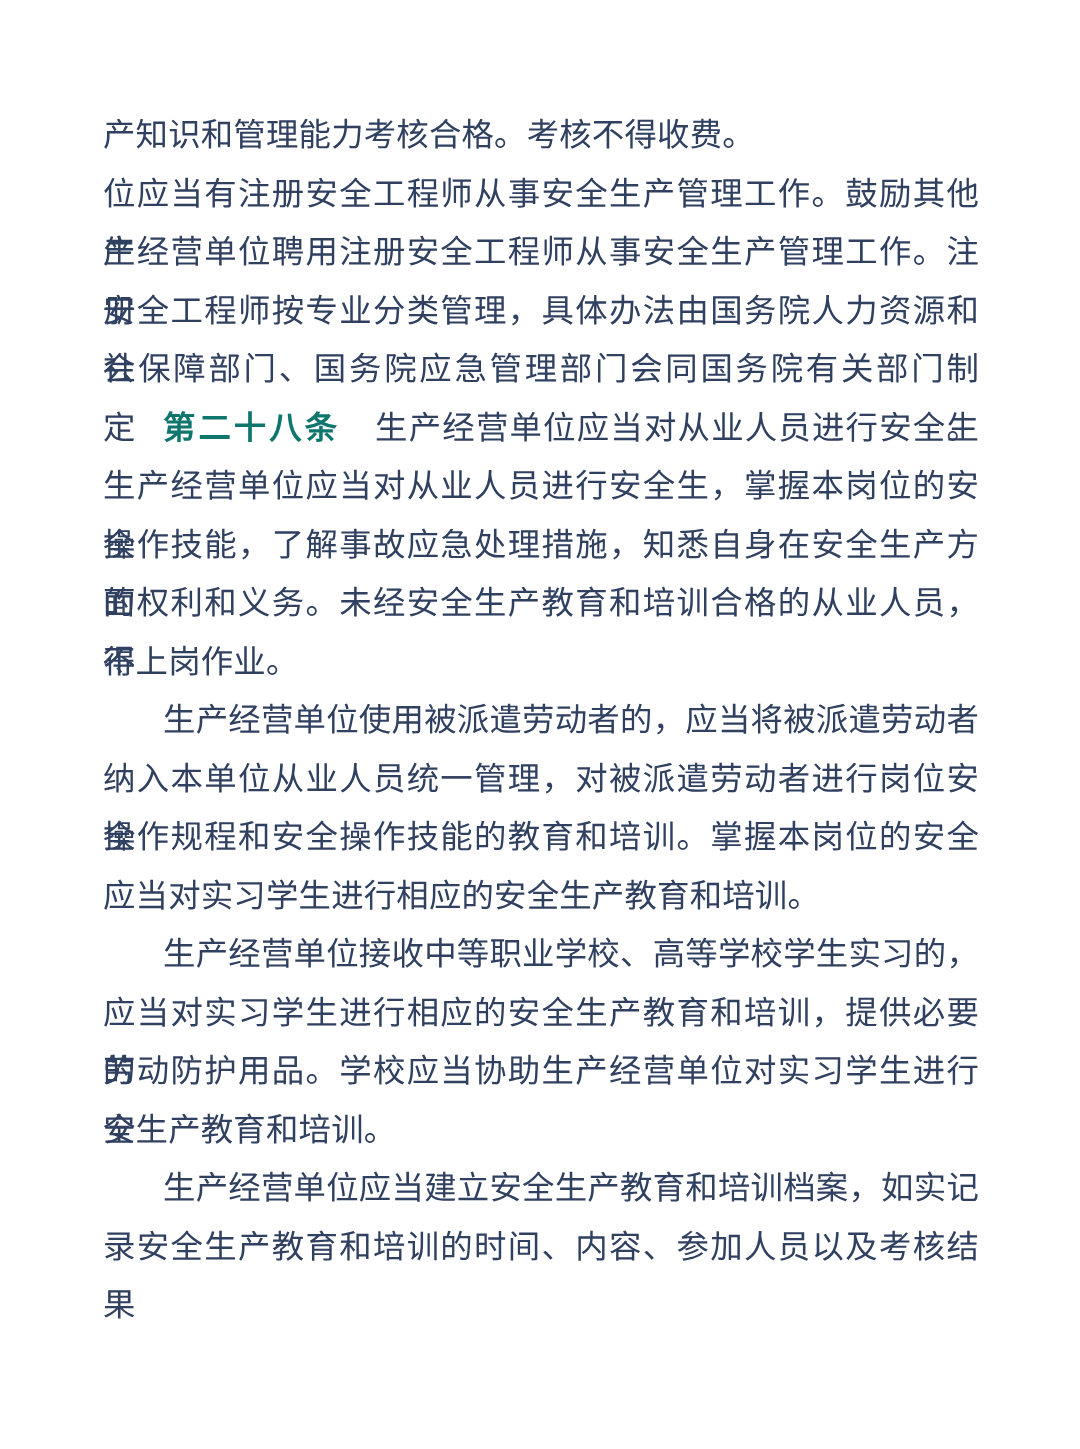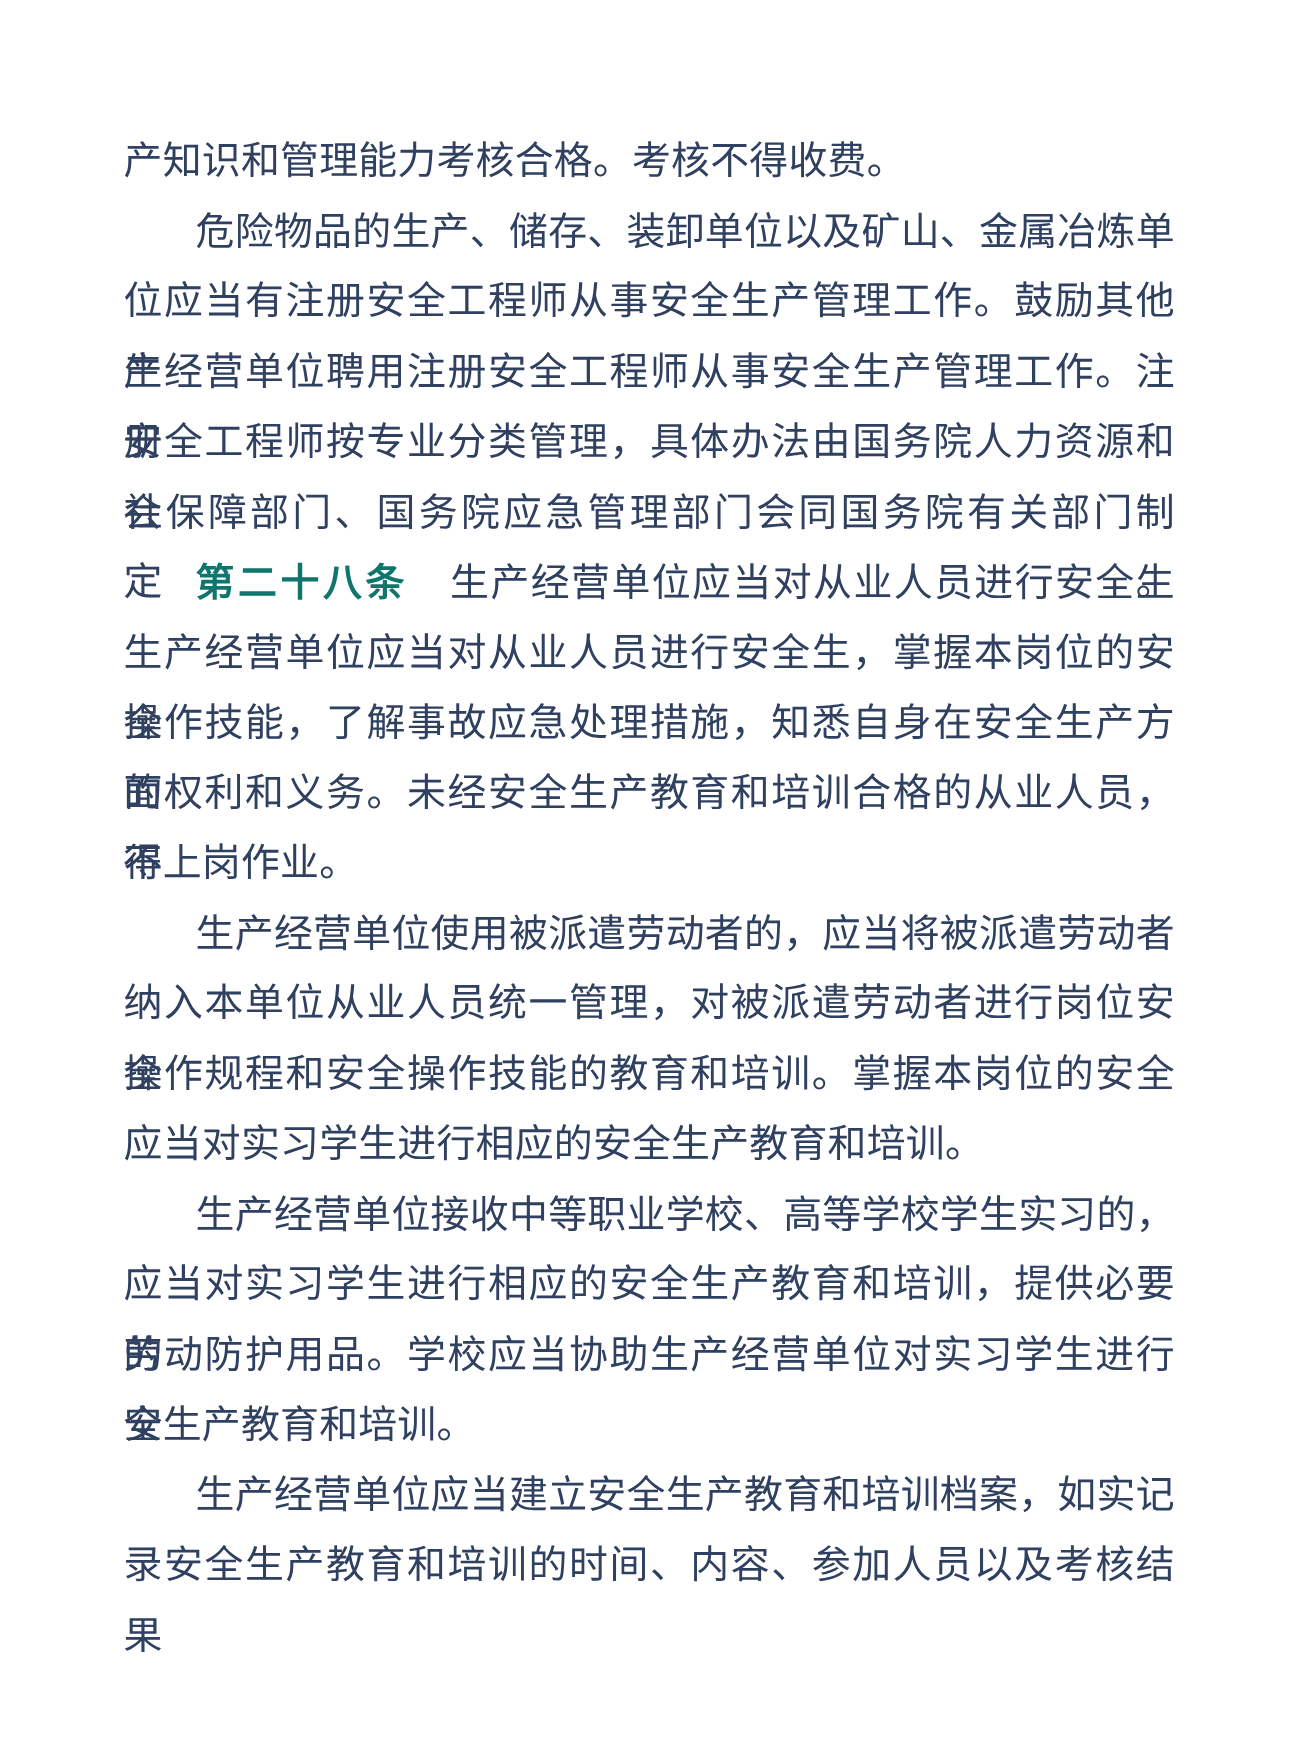--- a/index.html
+++ b/index.html
@@ -57,21 +57,20 @@
 </head>
 <body>
 
 <div class="page">
 
   <div class="para">
     <div class="line">产知识和管理能力考核合格。考核不得收费。</div>
   </div>
 
   <div class="para">
-    <div class="line fill indent">危险物品的生产、储存、装卸单位以及矿山、金属冶炼单</div>
     <div class="line fill">位应当有注册安全工程师从事安全生产管理工作。鼓励其他生</div>
     <div class="line fill">产经营单位聘用注册安全工程师从事安全生产管理工作。注册</div>
     <div class="line fill">安全工程师按专业分类管理，具体办法由国务院人力资源和社</div>
     <div class="line fill">会保障部门、国务院应急管理部门会同国务院有关部门制定。</div>
   </div>
 
   <div class="para">
     <div class="line fill indent">
       <span class="article-no">第二十八条</span><span class="article-gap"></span><span>生产经营单位应当对从业人员进行安全生</span>
     </div>

